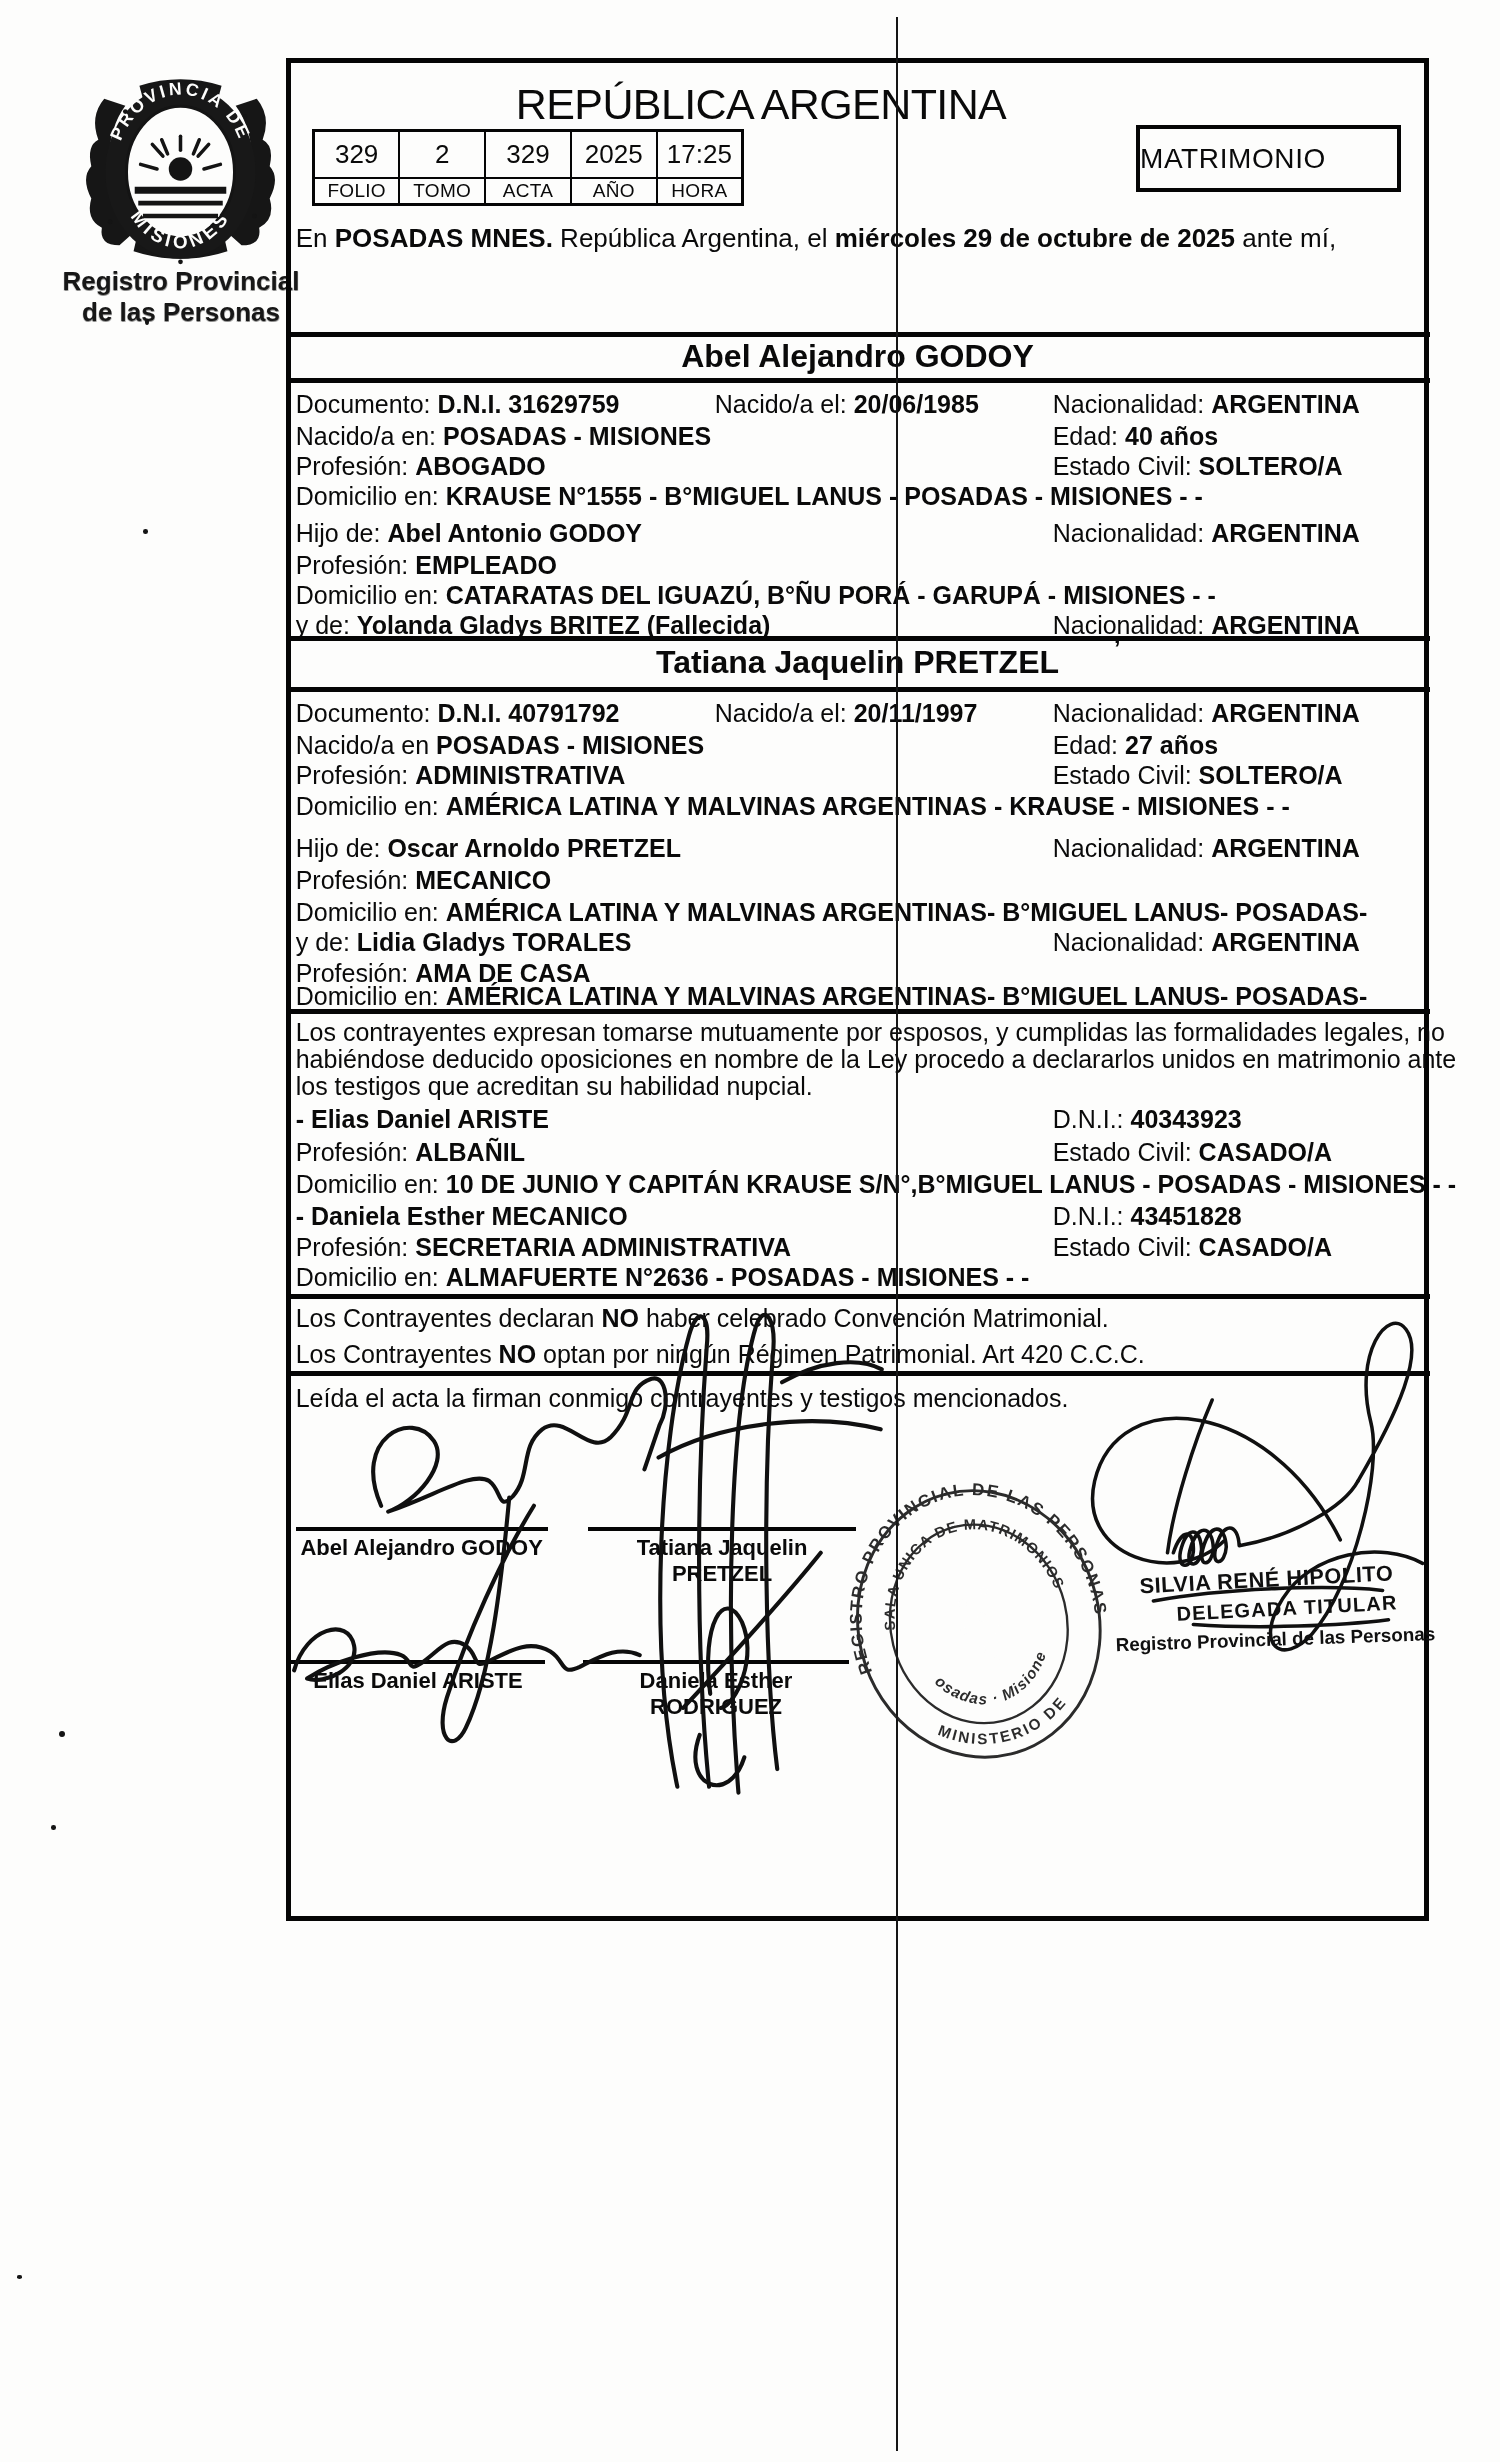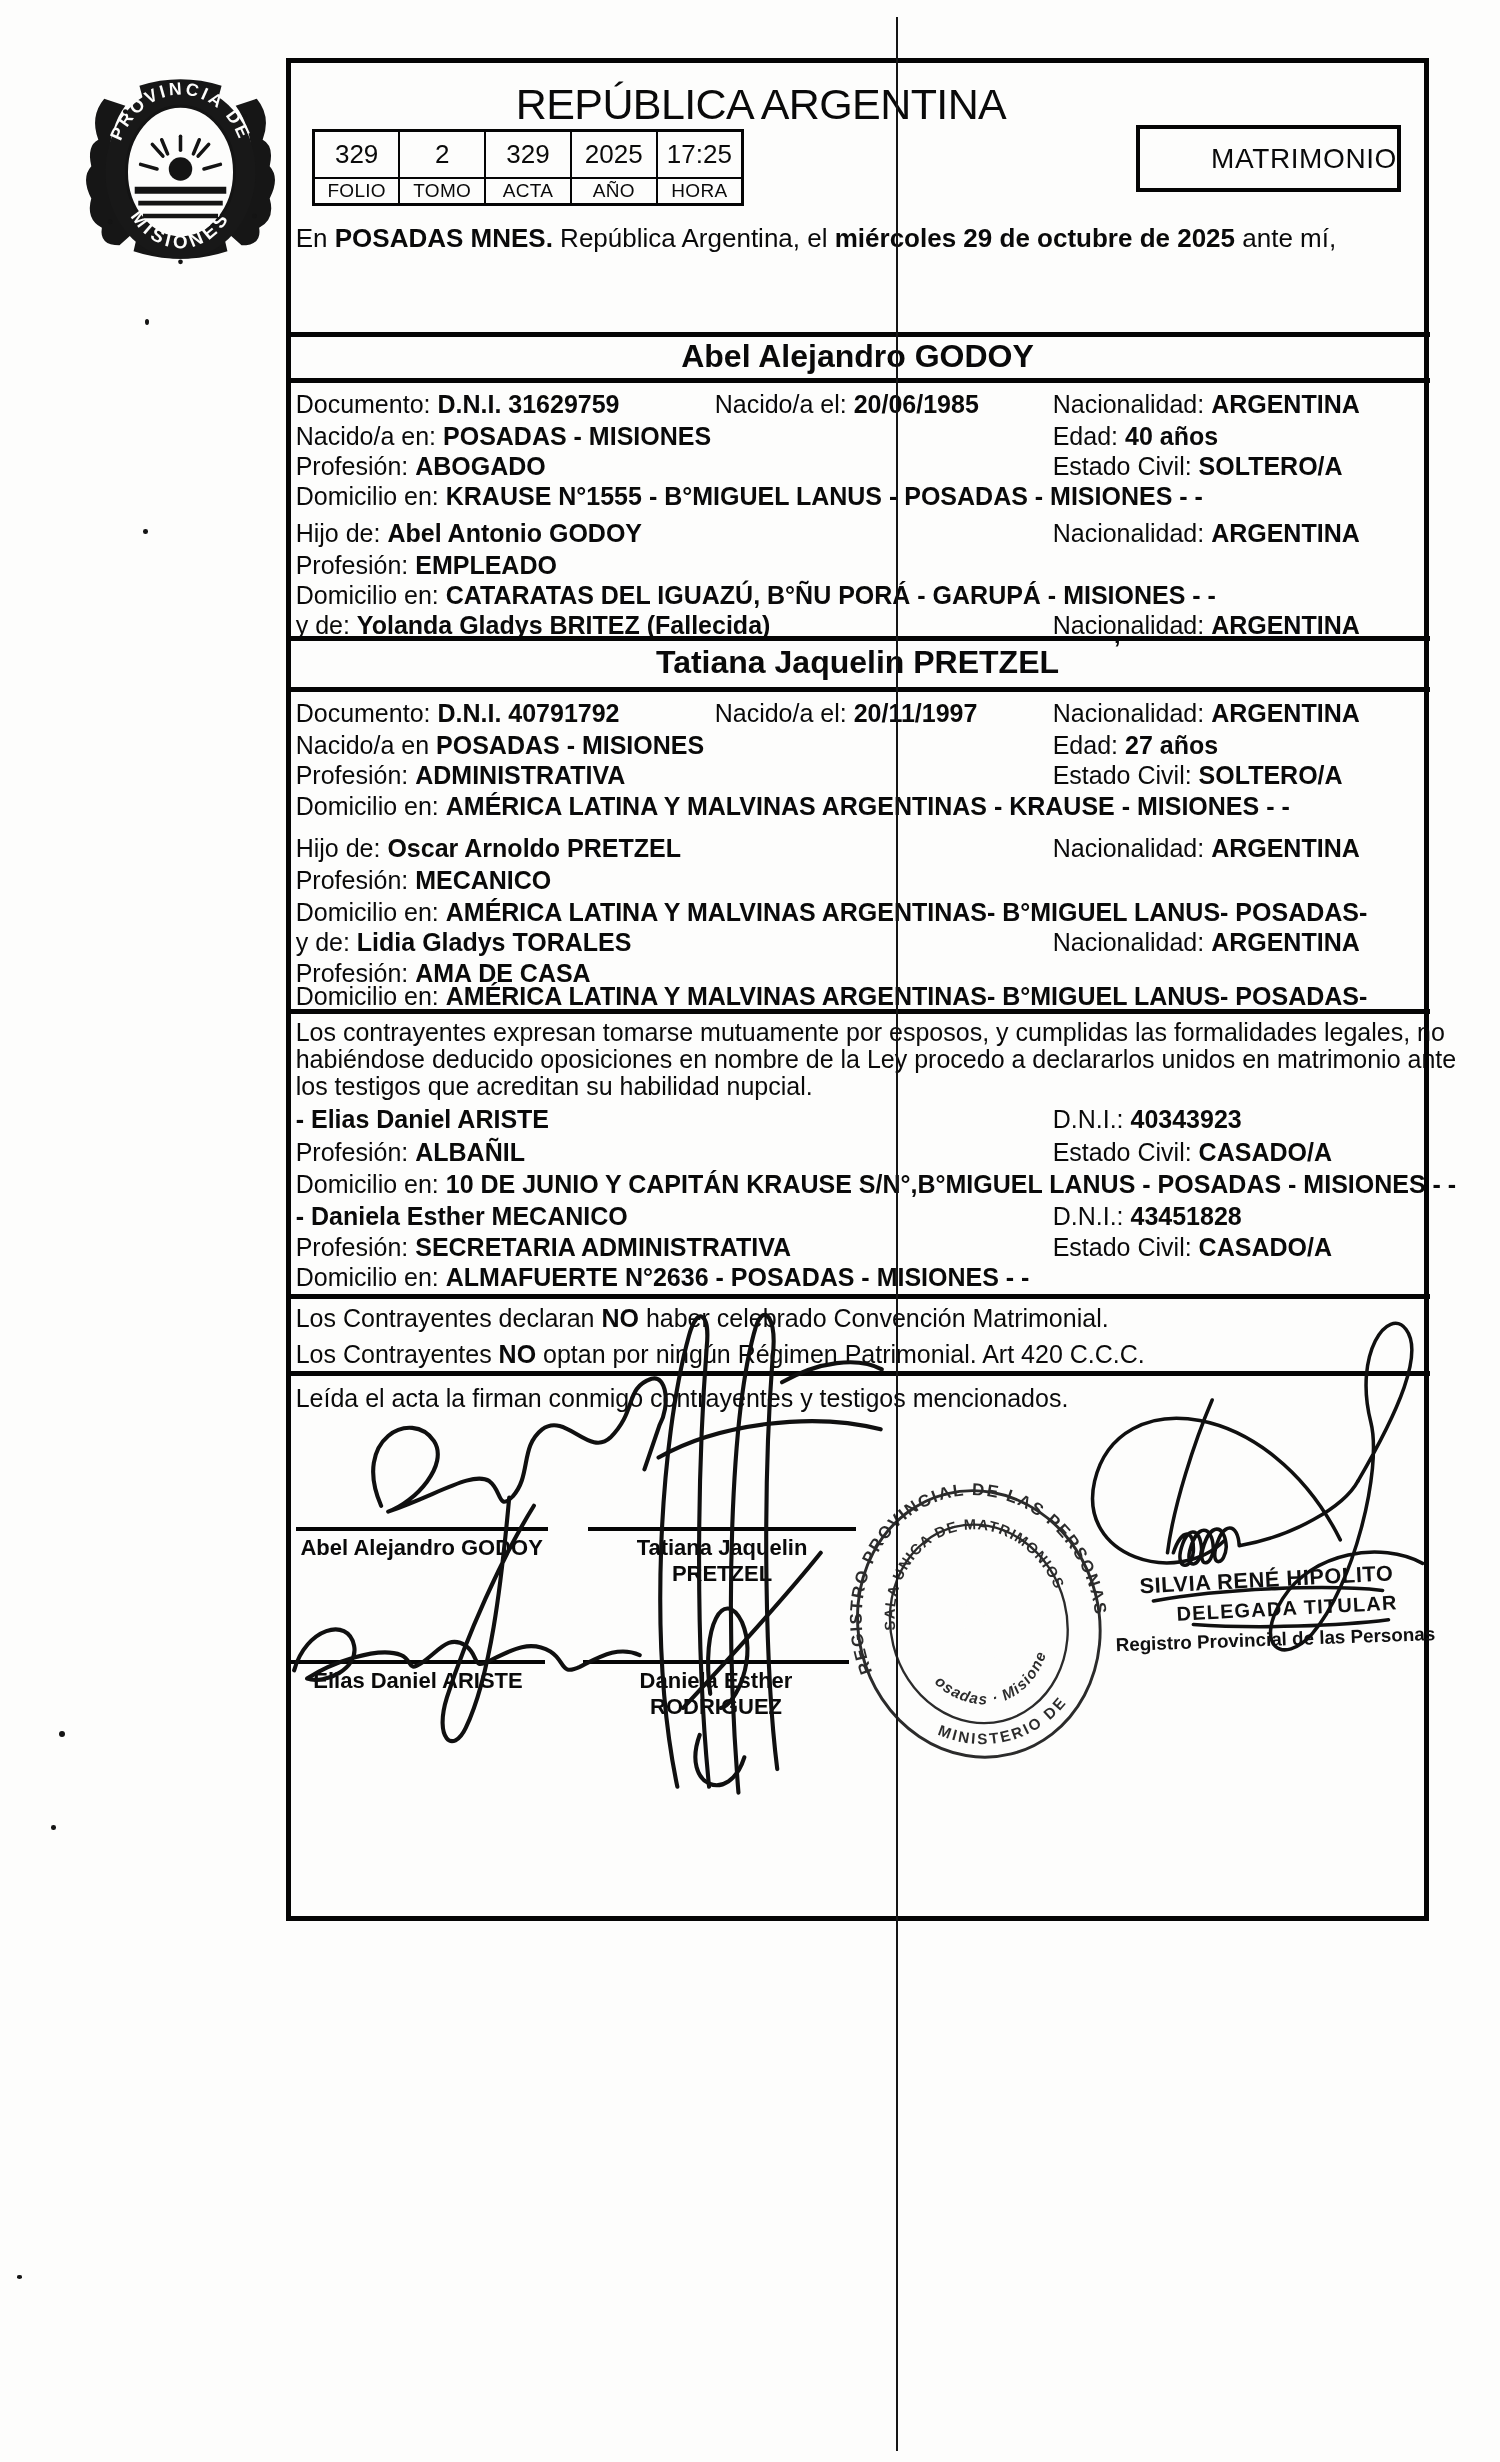--- a/index.html
+++ b/index.html
@@ -24,21 +24,21 @@
 
   .title { position:absolute; left:94px; top:16.5px; width:752px; text-align:center;
            font-size:43px; font-weight:400; letter-spacing:-0.6px; white-space:nowrap; }
 
   .reg-table { position:absolute; left:21px; top:66px; width:432px; border:3.5px solid #050505; border-collapse:collapse; }
   .reg-table td { border:2.9px solid #050505; text-align:center; padding:0; }
   .reg-table .vals td { height:47px; font-size:26px; }
   .reg-table .labs td { height:27px; font-size:19px; letter-spacing:0.3px; }
 
   .act-box { position:absolute; left:845px; top:62px; width:265px; height:67px; border:4.7px solid #050505;
-             display:flex; align-items:center; justify-content:flex-end; font-size:28px; letter-spacing:0.6px; }
+             display:flex; align-items:center; justify-content:flex-start; font-size:28px; letter-spacing:0.6px; }
 
   .intro { position:absolute; left:4.7px; top:158px; width:1125px; font-size:26px; line-height:34px; }
   .intro b { font-weight:700; }
 
   .rule { position:absolute; left:-5.3px; width:1144px; height:5.3px; background:#050505; }
 
   .person-name { position:absolute; left:0; width:1133px; text-align:center; font-size:32px; font-weight:700; white-space:nowrap; }
 
   .row { position:absolute; left:4.7px; width:1125px; height:31px; font-size:25px; white-space:nowrap; }
   .row .mid   { position:absolute; left:419px; top:0; }
@@ -95,20 +95,24 @@
       <path d="M126 236 h128 v8 h-128 z" fill="#141414" stroke="none"></path>
       <g fill="#141414" stroke="none">
         <circle cx="96" cy="62" r="4"></circle>
           <circle cx="300" cy="70" r="4"></circle>
         <circle cx="70" cy="250" r="4"></circle>
           <circle cx="316" cy="240" r="4"></circle>
         <circle cx="190" cy="318" r="4"></circle>
       </g>
     </g>
   </svg>
+  <div class="emblem-caption">
+    <div>Registro Provincial</div>
+    <div>de las Personas</div>
+  </div>
 
   <div class="speck" style="left:145px; top:319px; width:4.1px; height:5.9px;"></div>
   <div class="speck" style="left:143px; top:529px; width:4.7px; height:4.7px;"></div>
   <div class="speck" style="left:59px; top:1731px; width:5.9px; height:5.9px;"></div>
   <div class="speck" style="left:51px; top:1825px; width:4.7px; height:4.7px;"></div>
   <div class="speck" style="left:16.5px; top:2275px; width:5.9px; height:3.5px;"></div>
 
   <div class="docbox">
 
     <div class="title">REPÚBLICA ARGENTINA</div>

